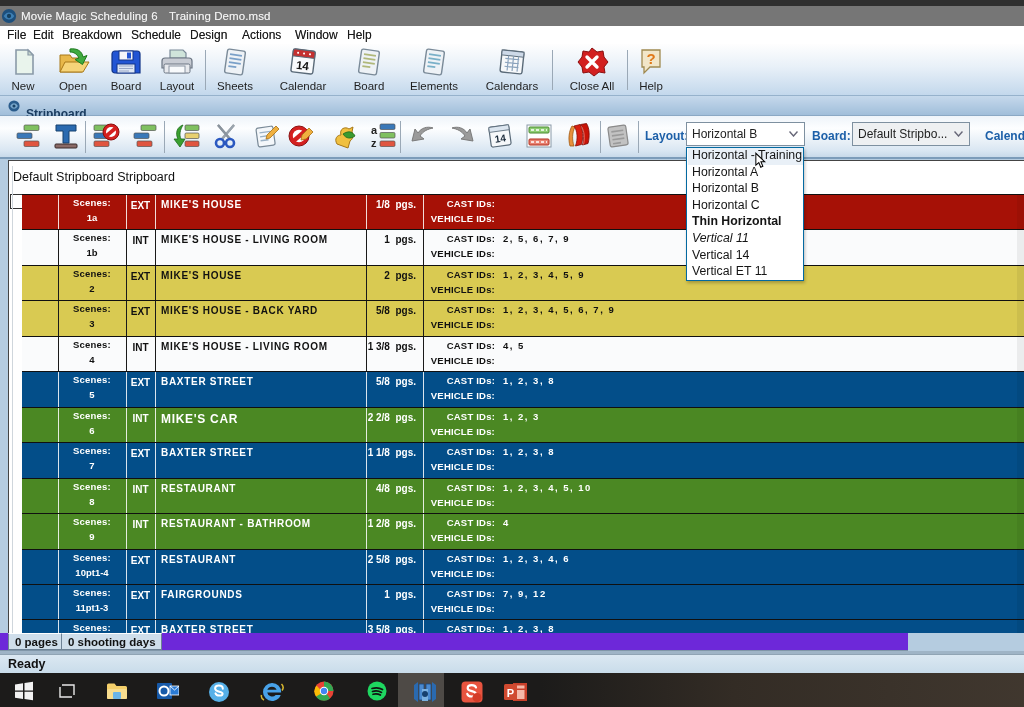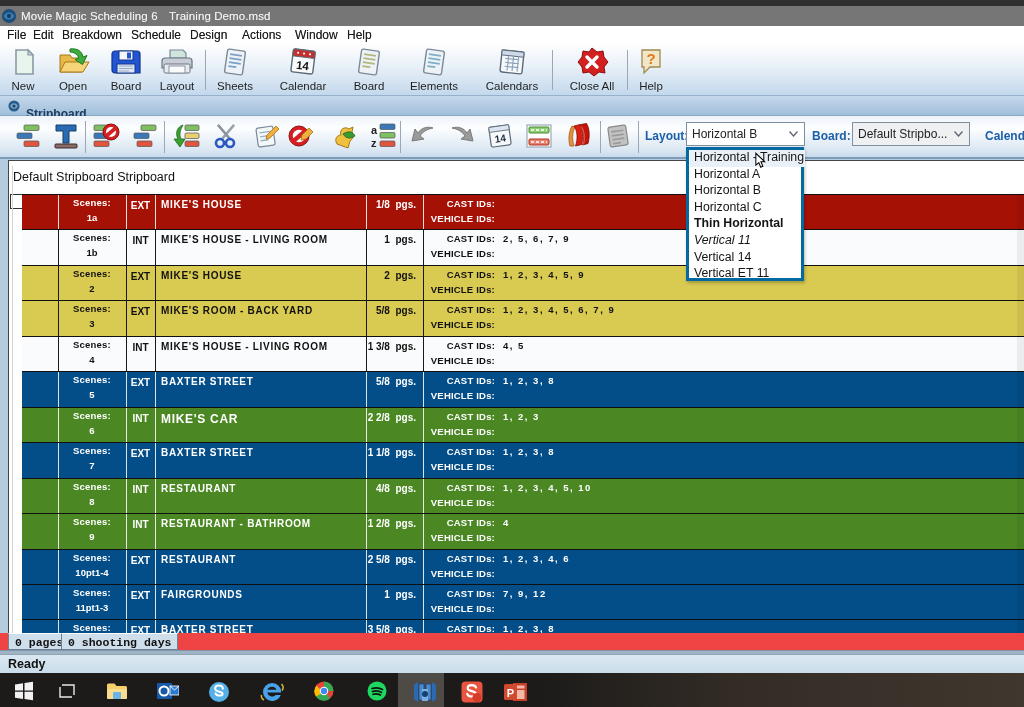--- a/index.html
+++ b/index.html
@@ -28,30 +28,30 @@
 .combo .chev{position:absolute;right:6px;top:8px;width:9px;height:6px;}
 
 #panel{left:8px;top:160px;width:1016px;height:473px;background:#fff;border-top:1px solid #444;border-left:1px solid #444;overflow:hidden;}
 #ptitle{position:absolute;left:4px;top:9px;font-size:12.5px;color:#111;}
 #cornerbox{position:absolute;left:1px;top:33px;width:13px;height:15px;background:#fff;border:1px solid #333;}
 #striptable{position:absolute;left:13px;top:33px;width:1003px;height:440px;}
 .srow{position:absolute;left:0;width:1003px;border-top:1px solid #101010;}
 .vdiv{position:absolute;top:0;bottom:0;width:1px;}
 .t1{position:absolute;white-space:nowrap;}
 
-#statustabs{left:0;top:633px;width:1024px;height:18px;background:#ef4444;border-bottom:1px solid #8096a8;font-family:Liberation Mono, monospace;}
+#statustabs{left:0;top:633px;width:908px;height:18px;background:#6d28d9;border-bottom:1px solid #8096a8;}
 .stab{position:absolute;top:0;height:17px;background:#cfdeeb;border:1px solid #6e8295;border-top-color:#fff;font-size:11.5px;font-weight:700;color:#111;padding:1.5px 5px 0 6px;}
 #readybar{left:0;top:654px;width:1024px;height:19px;background:linear-gradient(#dbe8f2,#c9dcea);border-top:1px solid #90a4b4;}
 #readybar span{position:absolute;left:8px;top:2px;font-size:12.5px;font-weight:700;color:#111;}
 #gapline{left:0;top:651px;width:1024px;height:3px;background:#9fb4c6;}
 
 #taskbar{left:0;top:673px;width:1024px;height:34px;background:#1c1b1a;}
 .tkico{position:absolute;top:7.5px;width:20px;height:20px;}
 
-#ddlist{left:686px;top:147px;width:118px;height:134px;background:#fff;border:3px solid #0369a1;box-shadow:1px 2px 3px rgba(0,0,0,.25);}
+#ddlist{left:686px;top:147px;width:118px;height:134px;background:#fff;border:1px solid #0369a1;box-shadow:1px 2px 3px rgba(0,0,0,.25);}
 .dditem{position:absolute;left:1px;width:115px;height:16.6px;font-size:12.3px;color:#151515;padding-left:4px;white-space:nowrap;}
 </style></head><body>
 
 <div id="topstrip" class="abs"></div>
 <div id="titlebar" class="abs">
 <svg class="abs" style="left:1px;top:2px" width="16" height="16" viewBox="0 0 18 18">
       <circle cx="9" cy="9" r="8" fill="#1d4f7c"></circle>
       <path d="M3 9c2-3 4-4 6-4s4 1 6 4c-2 3-4 4-6 4s-4-1-6-4z" fill="#3d7fb4"></path>
       <circle cx="9" cy="9" r="2.4" fill="#16405f"></circle>
     </svg>
@@ -321,21 +321,21 @@
 </div>
 <div class="srow" style="top:106px;height:36px;background:#d9ca52;color:#111111">
 <div class="vdiv" style="left:36px;background:#1a1a1a"></div>
 <div class="vdiv" style="left:104px;background:#1a1a1a"></div>
 <div class="vdiv" style="left:133px;background:#1a1a1a"></div>
 <div class="vdiv" style="left:344px;background:#1a1a1a"></div>
 <div class="vdiv" style="left:401px;background:#1a1a1a"></div>
 <span class="t1" style="left:36px;width:68px;top:1.5px;text-align:center;font-size:9.5px;font-weight:700;letter-spacing:.2px">Scenes:</span>
 <span class="t1" style="left:36px;width:68px;top:17px;text-align:center;font-size:9.5px;font-weight:700">3</span>
 <span class="t1" style="left:104px;width:29px;top:4.5px;text-align:center;font-size:10px;font-weight:700">EXT</span>
-<span class="t1" style="left:139px;top:4px;font-size:10px;font-weight:700;letter-spacing:.7px">MIKE'S ROOM - BACK YARD</span>
+<span class="t1" style="left:139px;top:4px;font-size:10px;font-weight:700;letter-spacing:.7px">MIKE'S HOUSE - BACK YARD</span>
 <span class="t1" style="left:318px;width:76px;top:4px;text-align:right;font-size:10px;font-weight:700">5/8&nbsp;&nbsp;pgs.</span>
 <span class="t1" style="left:380px;width:93px;top:2.5px;text-align:right;font-size:9.5px;font-weight:700;letter-spacing:.2px">CAST IDs:</span>
 <span class="t1" style="left:481px;top:2.5px;font-size:9.5px;font-weight:700;letter-spacing:1.5px">1, 2, 3, 4, 5, 6, 7, 9</span>
 <span class="t1" style="left:380px;width:93px;top:17.5px;text-align:right;font-size:9.5px;font-weight:700;letter-spacing:.2px">VEHICLE IDs:</span>
 </div>
 <div class="srow" style="top:142px;height:35px;background:#fafbfc;color:#111111">
 <div class="vdiv" style="left:36px;background:#1a1a1a"></div>
 <div class="vdiv" style="left:104px;background:#1a1a1a"></div>
 <div class="vdiv" style="left:133px;background:#1a1a1a"></div>
 <div class="vdiv" style="left:344px;background:#1a1a1a"></div>

